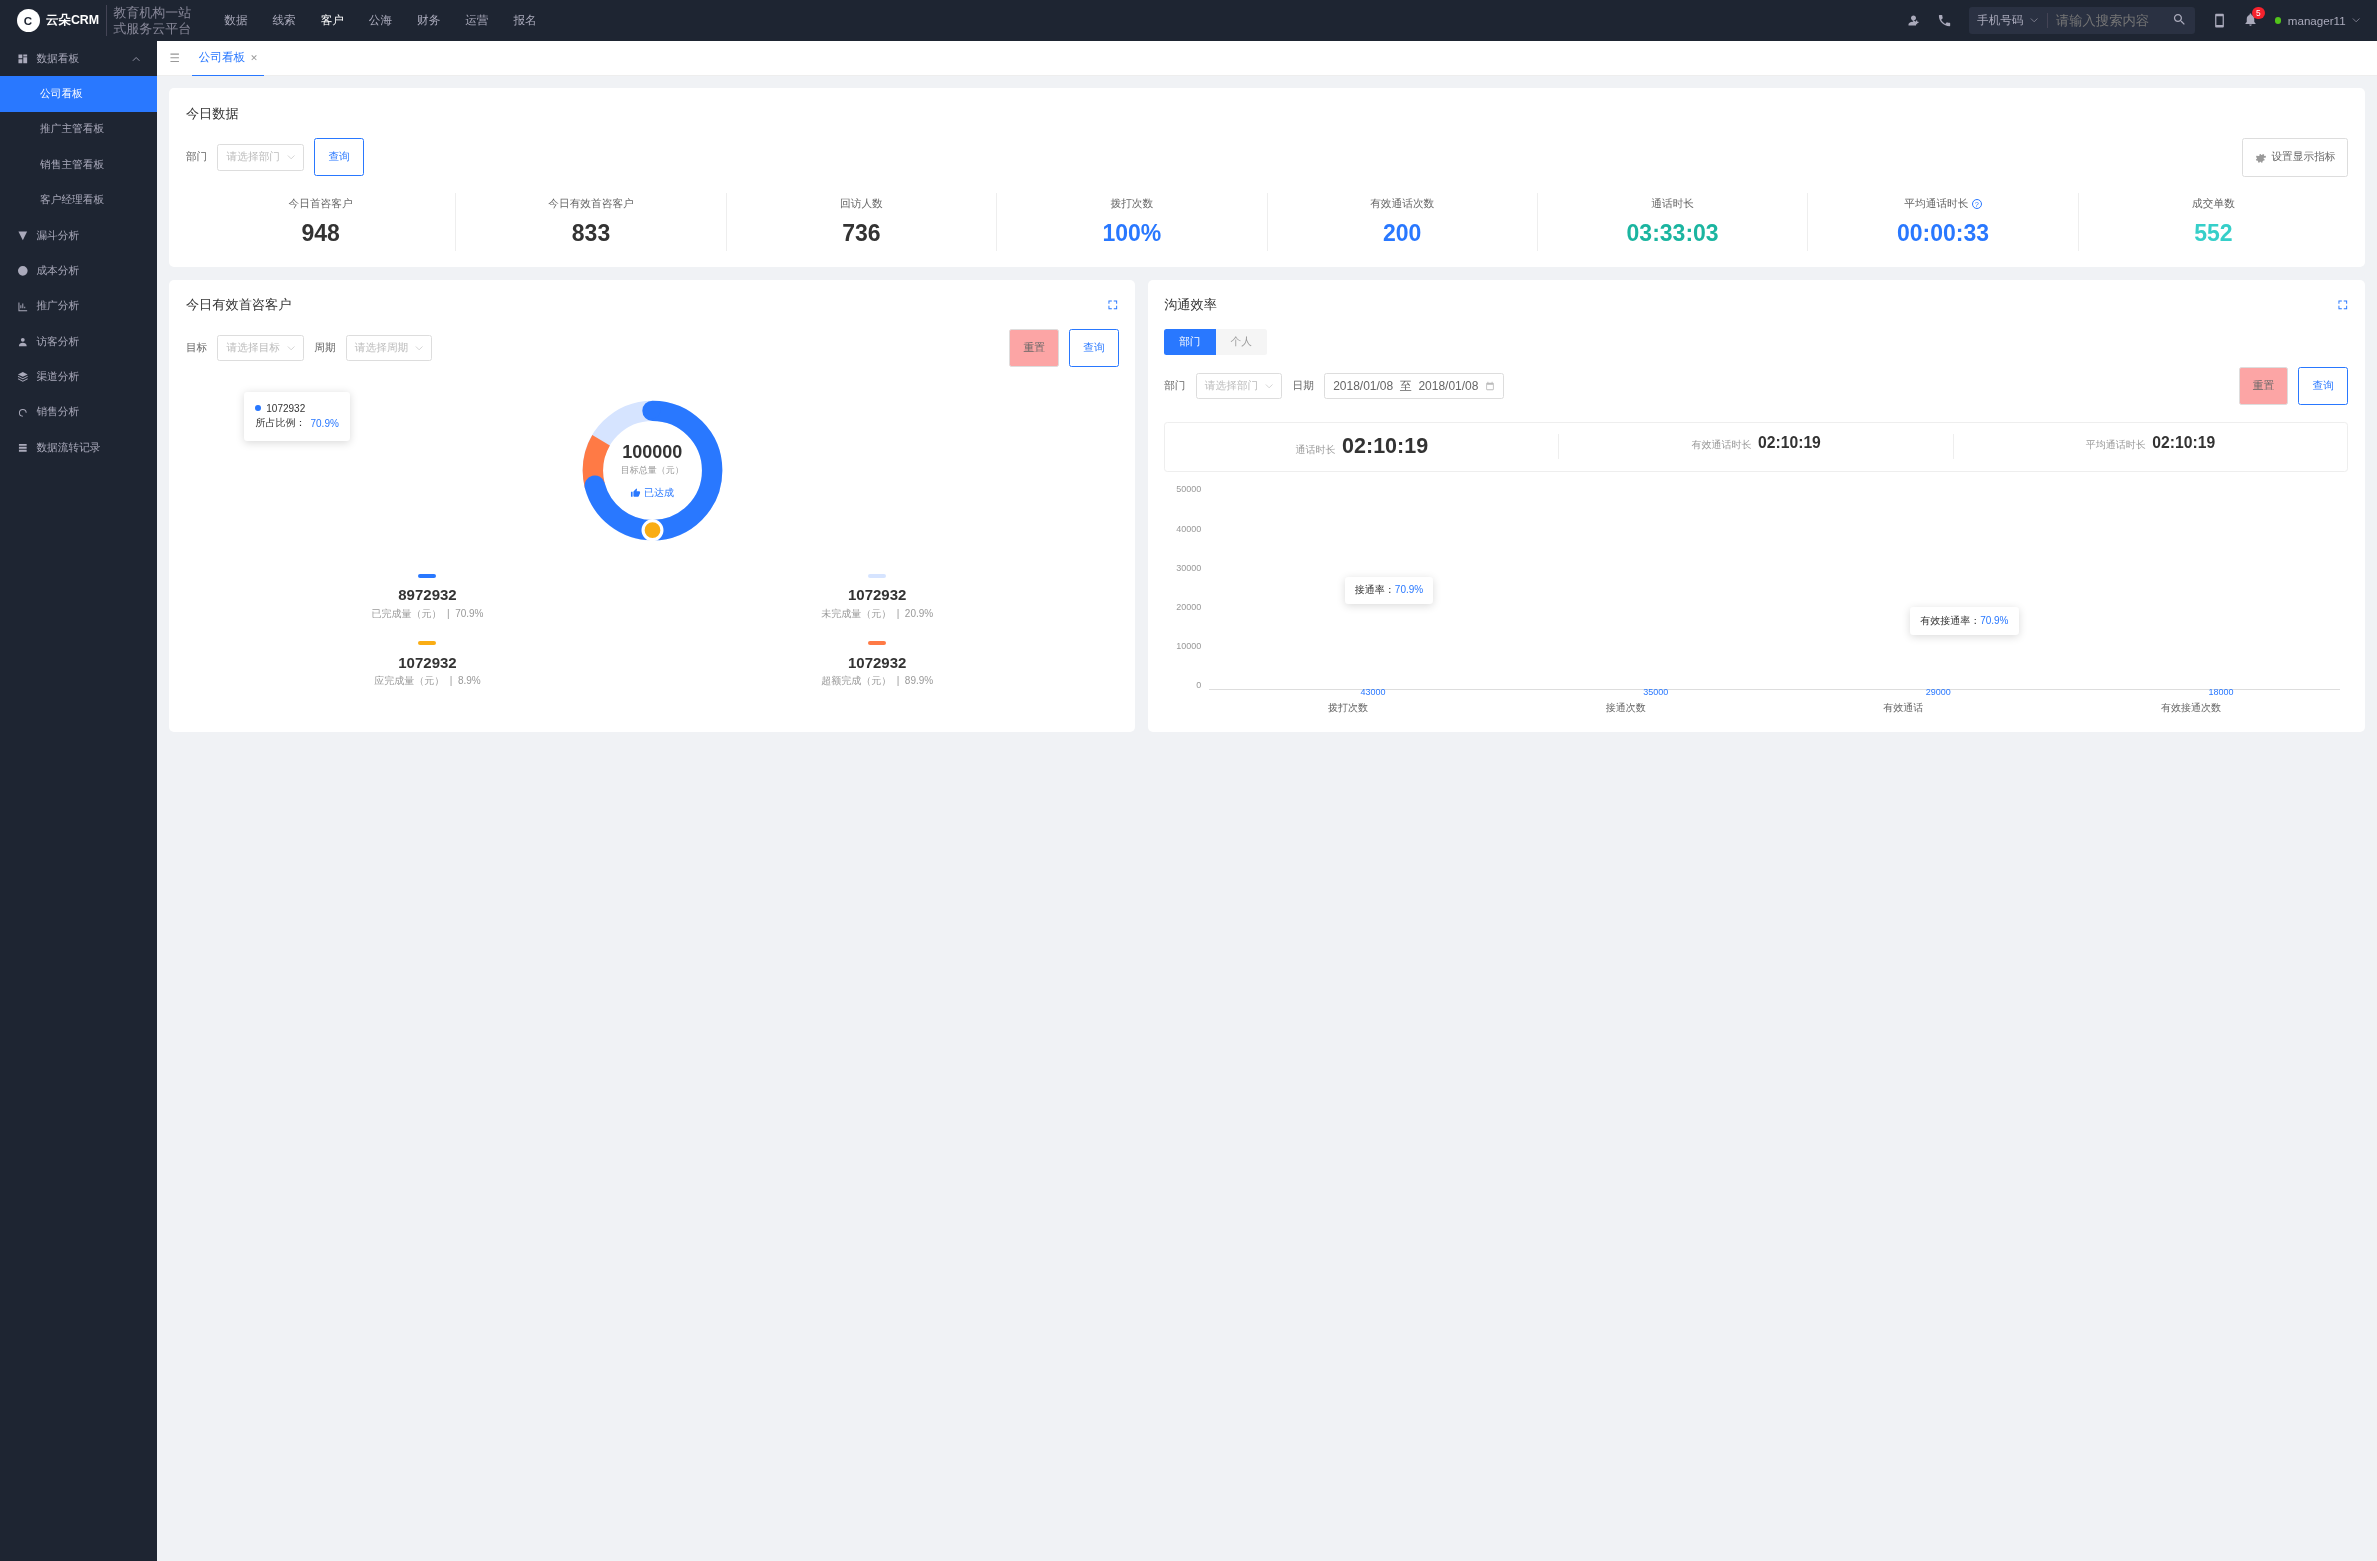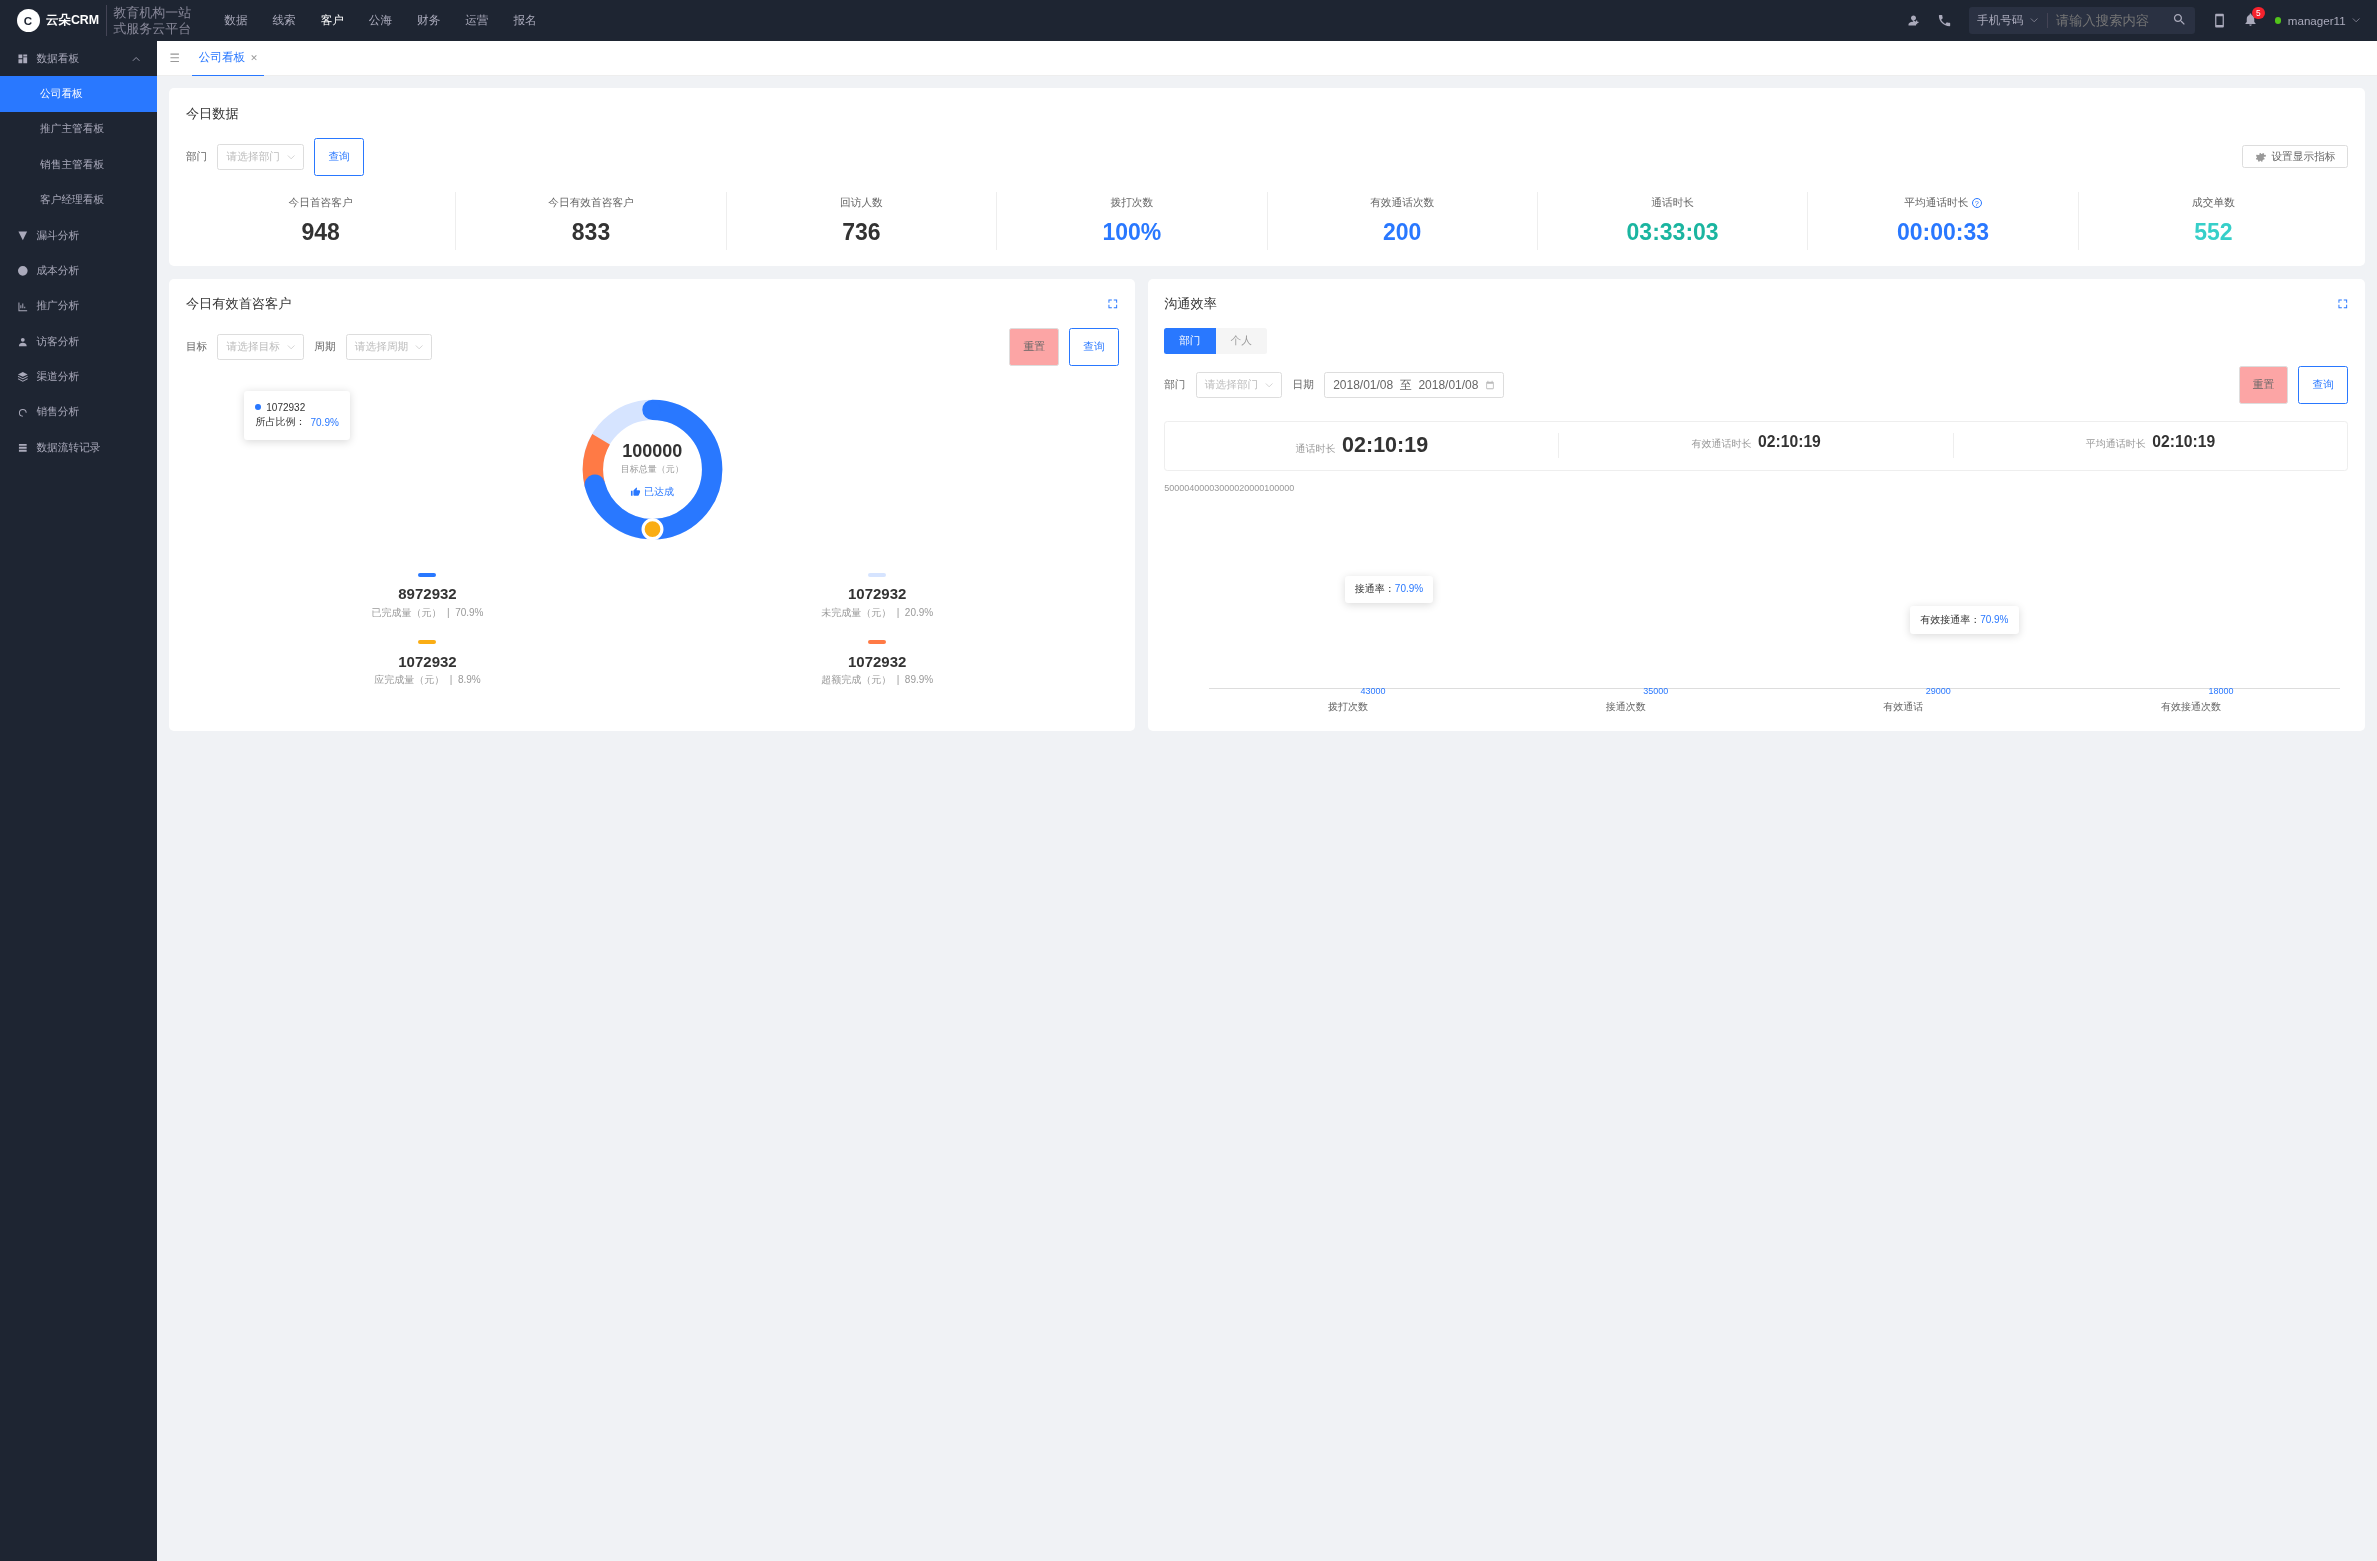--- a/index.html
+++ b/index.html
@@ -37,21 +37,21 @@
 .tab-close{font-size:9px;color:#999}
 .content{padding:12.4px}
 .card{background:#fff;border-radius:5px;padding:16.5px;margin-bottom:12.4px}
 .card-title{font-size:13.2px;font-weight:500;margin-bottom:15px}
 .filter-row{display:flex;align-items:center;gap:10px;margin-bottom:16.5px}
 .label{color:#666;font-size:10.7px}
 .select{border:0.8px solid #ddd;border-radius:2.5px;height:26.4px;padding:0 8.3px;display:flex;align-items:center;justify-content:space-between;min-width:83px;color:#bbb;cursor:pointer;gap:6.6px;font-size:10.7px}
 .btn{height:38px;padding:0 13.2px;border-radius:2.5px;cursor:pointer;display:inline-flex;align-items:center;justify-content:center;font-size:10.7px}
 .btn-primary{border:0.8px solid #2978ff;color:#2978ff;background:#fff}
 .btn-default{border:0.8px solid #ddd;color:#666;background:#fca5a5}
-.settings-btn{margin-left:auto;border:0.8px solid #ddd;border-radius:2.5px;height:23px;padding:0 11.6px;display:flex;align-items:center;gap:5px;cursor:pointer;color:#666;font-size:10.7px}
+.settings-btn{margin-left:auto;border:0.8px solid #ddd;border-radius:2.5px;height:39px;padding:0 11.6px;display:flex;align-items:center;gap:5px;cursor:pointer;color:#666;font-size:10.7px}
 .metrics{display:flex}
 .metric{flex:1;text-align:center;padding:4.1px 0;border-right:0.8px solid #eee}
 .metric:last-child{border-right:none}
 .metric-label{font-size:10.7px;color:#666;margin-bottom:8.3px;display:flex;align-items:center;justify-content:center;gap:3.3px}
 .metric-value{font-size:23px;font-weight:600}
 .c-dark{color:#333}
 .c-blue{color:#2978ff}
 .c-green{color:#1bb5a0}
 .c-cyan{color:#36cfc9}
 .row{display:flex;gap:12.4px}
@@ -76,21 +76,21 @@
 .seg-item.active{background:#2978ff;color:#fff}
 .seg-item:not(.active){background:#f5f5f5;color:#999}
 .date-input{border:0.8px solid #ddd;border-radius:2.5px;height:26.4px;padding:0 8.3px;display:flex;align-items:center;gap:6.6px;color:#666;font-size:12px}
 .summary-bar{display:flex;border:0.8px solid #eee;border-radius:3.3px;padding:11.6px 0;margin-bottom:12.4px}
 .summary-item{flex:1;text-align:center;border-right:0.8px solid #eee}
 .summary-item:last-child{border-right:none}
 .summary-label{font-size:10px;color:#999;margin-right:6.6px}
 .summary-val{font-size:15.7px;font-weight:700}
 .summary-val.big{font-size:21.5px}
 .bar-chart{position:relative;height:231px;padding-left:41px;padding-bottom:25px}
-.y-axis{position:absolute;left:0;top:0;bottom:25px;width:37px;display:flex;justify-content:space-between;text-align:right;font-size:9px;color:#999}
+.y-axis{position:absolute;left:0;top:0;bottom:25px;width:37px;display:flex;flex-direction:column;justify-content:space-between;text-align:right;font-size:9px;color:#999}
 .bars{position:absolute;left:45px;right:8.3px;top:0;bottom:25px;display:flex;justify-content:space-around;align-items:flex-end;border-bottom:0.8px solid #ddd}
 .bar-group{flex:1;display:flex;justify-content:center;align-items:flex-end;position:relative}
 .bar{width:10px;border-radius:1.7px 1.7px 0 0;position:relative}
 .bar-label{position:absolute;top:-2.5px;left:15px;font-size:9px;color:#2978ff;white-space:nowrap}
 .x-labels{position:absolute;left:45px;right:8.3px;bottom:0;display:flex;justify-content:space-around;font-size:10px;color:#666}
 .chart-tooltip{position:absolute;background:#fff;box-shadow:0 1.7px 8.3px rgba(0,0,0,.15);border-radius:3.3px;padding:6.6px 10px;font-size:10px;white-space:nowrap}
 .chevron{width:8.3px;height:8.3px;fill:#ccc}
 .help-icon{width:10px;height:10px;border:0.8px solid #2978ff;border-radius:50%;color:#2978ff;font-size:7.4px;display:inline-flex;align-items:center;justify-content:center}
 </style>
 </head>

